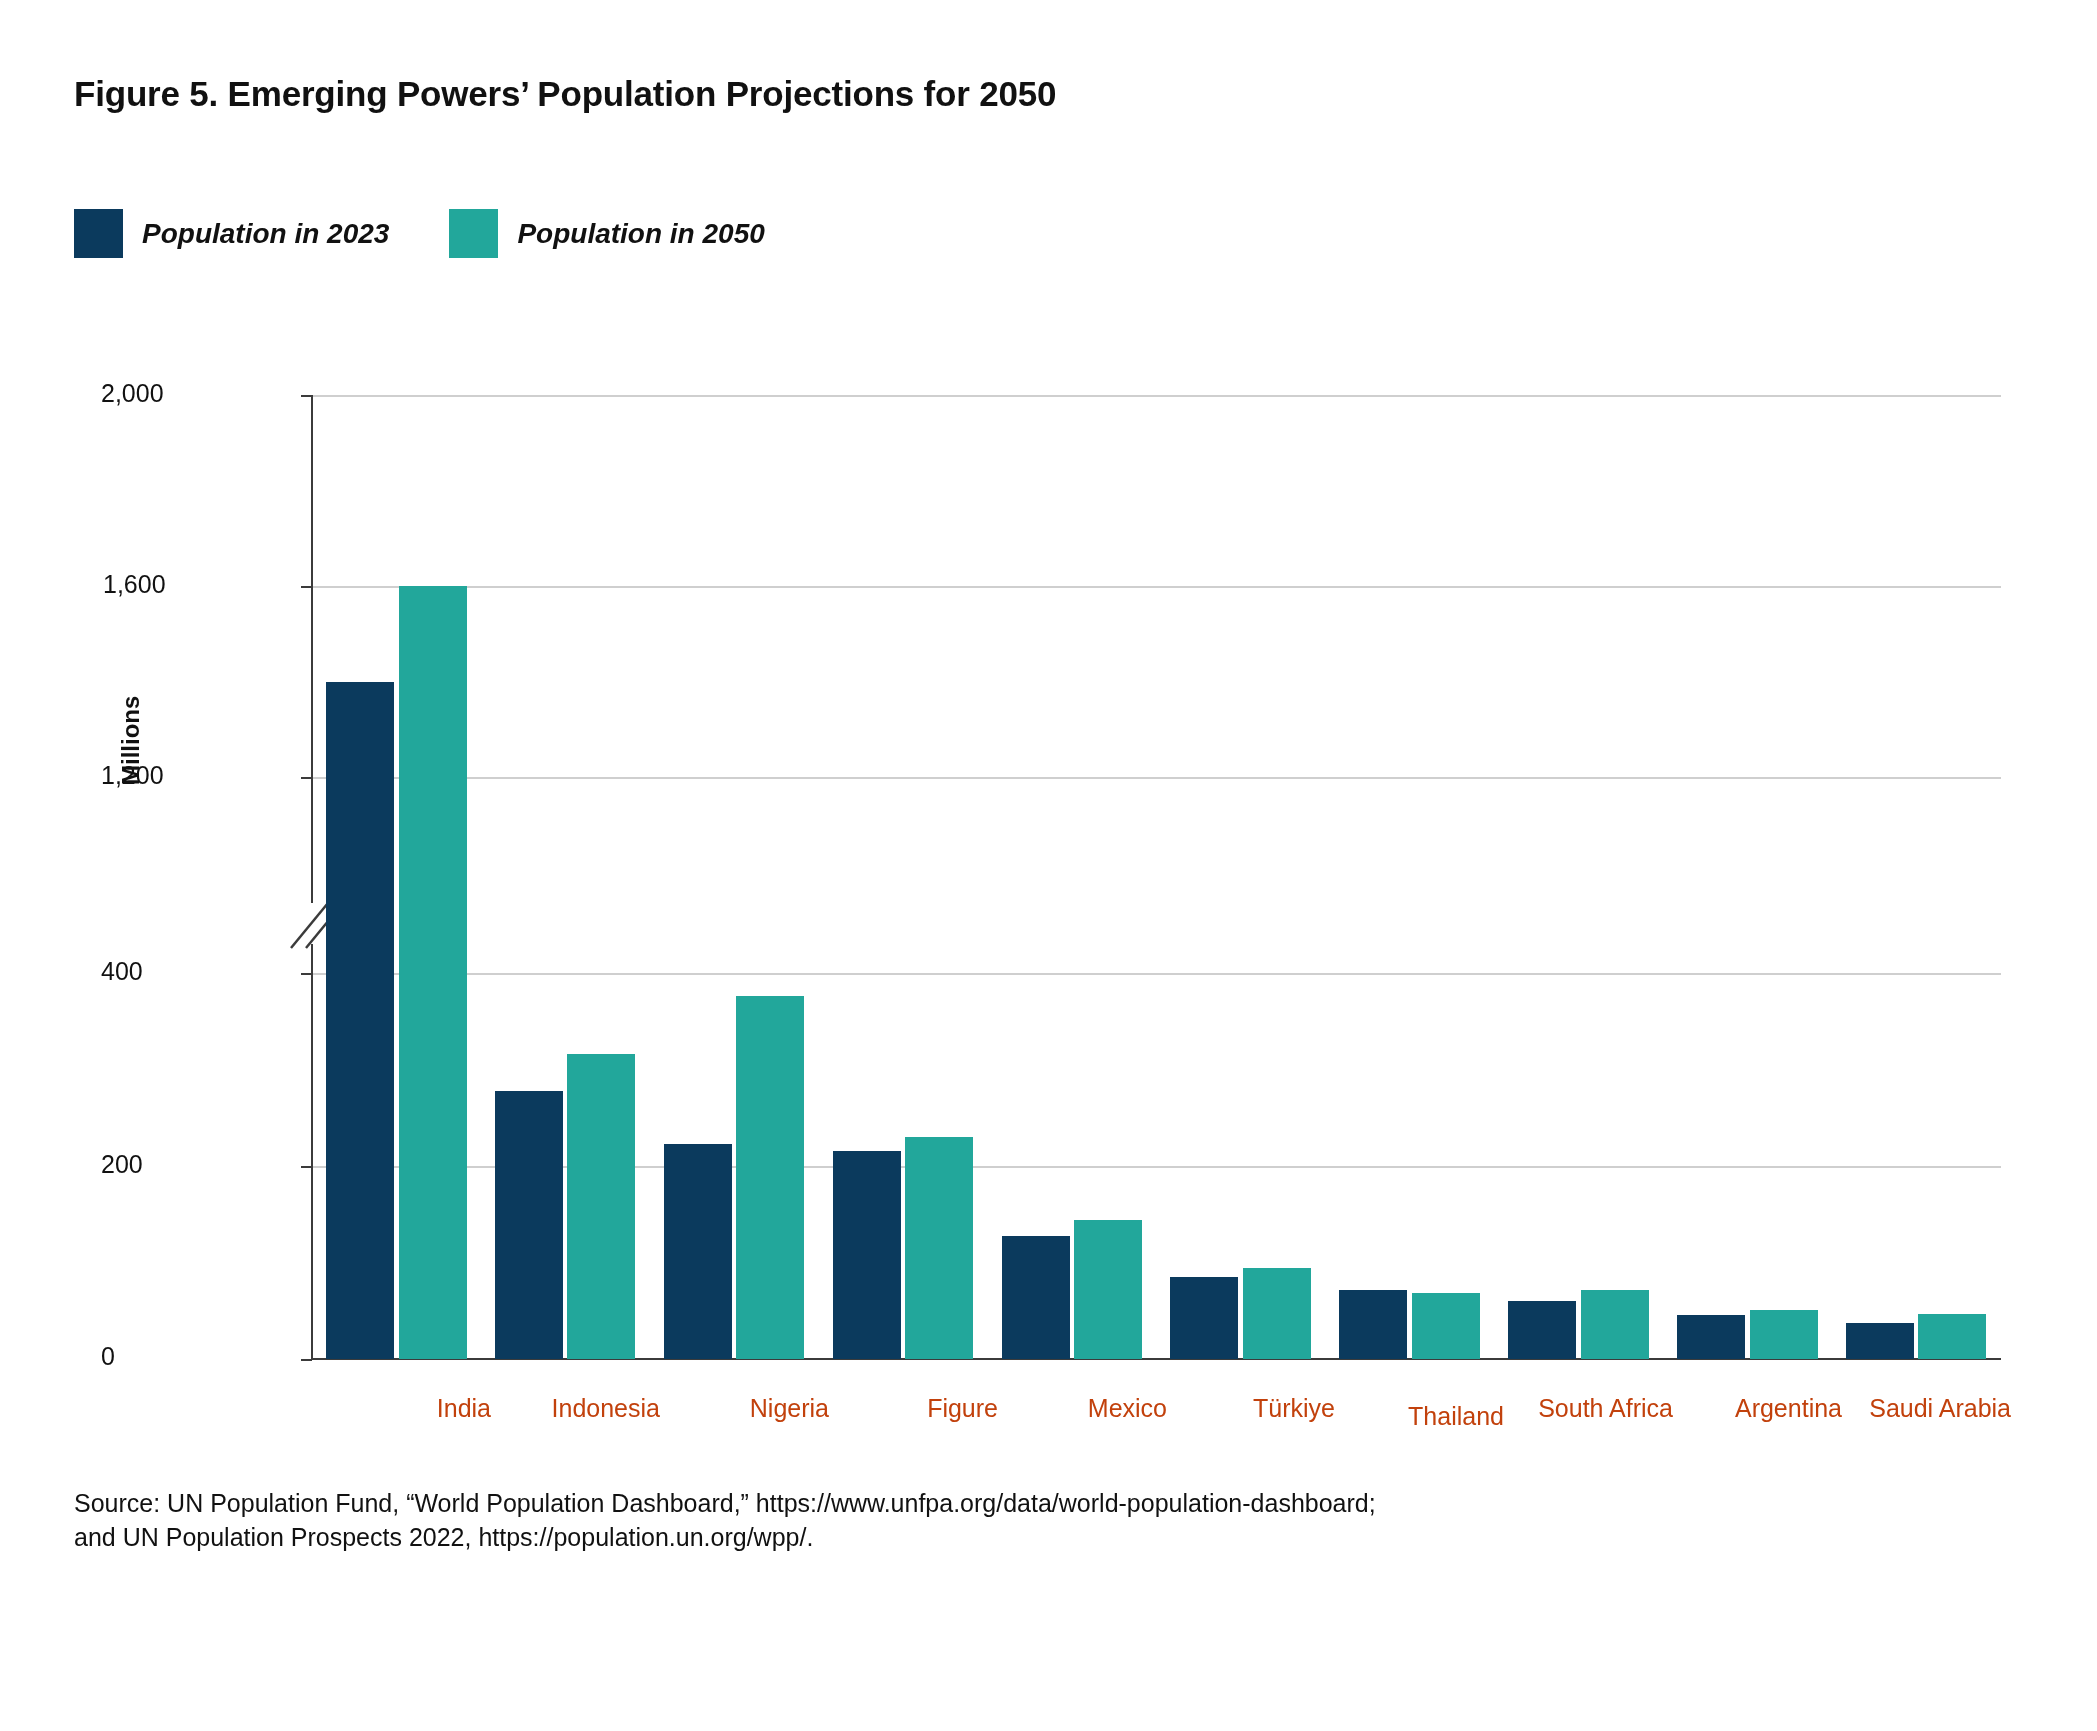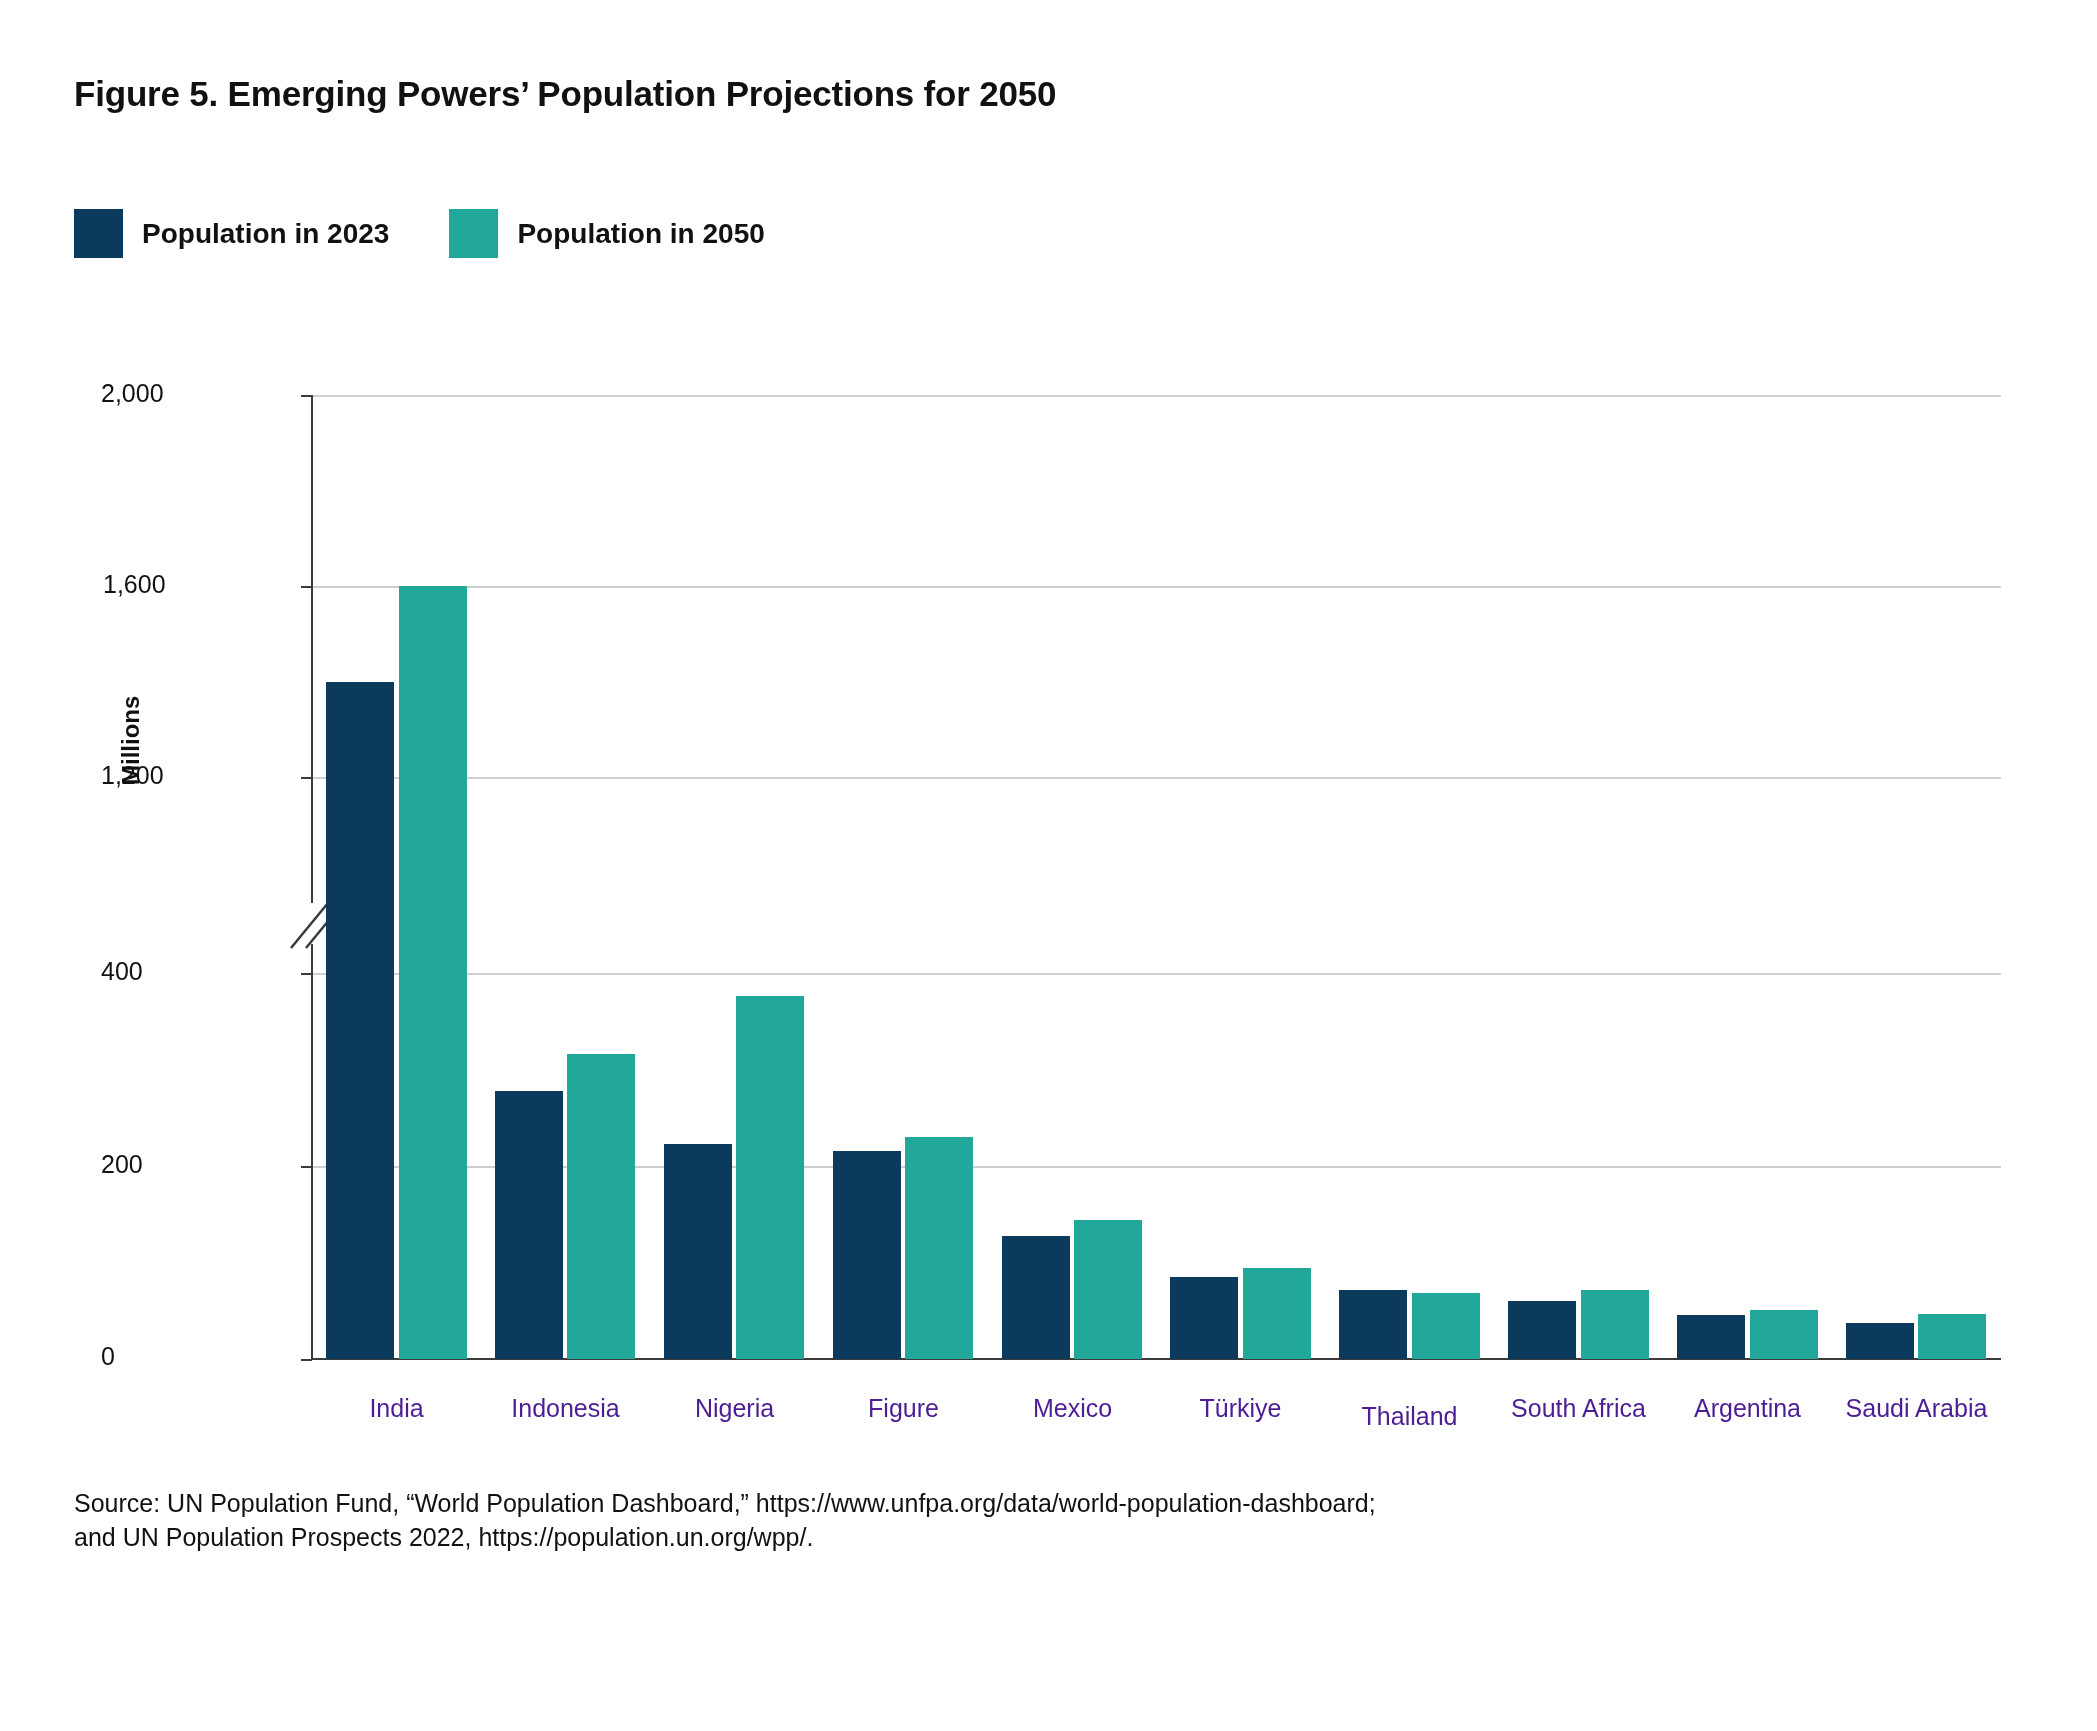--- a/index.html
+++ b/index.html
@@ -50,20 +50,21 @@
     width: 49px;
     height: 49px;
     display: inline-block;
   }
   .legend-label {
     font-size: 28px;
     font-weight: bold;
     color: #111111;
     margin-left: 19px;
     white-space: nowrap;
+    font-style: italic;
   }
   
   .plot-wrap {
     position: absolute;
     left: 0;
     top: 0;
     width: 2097px;
     height: 1732px;
   }
   .y-axis-title {
@@ -101,22 +102,22 @@
   .y-tick-label {
     position: absolute;
     font-size: 25px;
     color: #111111;
     text-align: left;
     white-space: nowrap;
   }
   .x-tick-label {
     position: absolute;
     font-size: 25px;
-    color: #4c1d95;
-    text-align: center;
+    color: #c2410c;
+    text-align: right;
     white-space: nowrap;
   }
   .bar {
     position: absolute;
     bottom: 0;
   }
   .axis-break {
     position: absolute;
   }
   .source {

